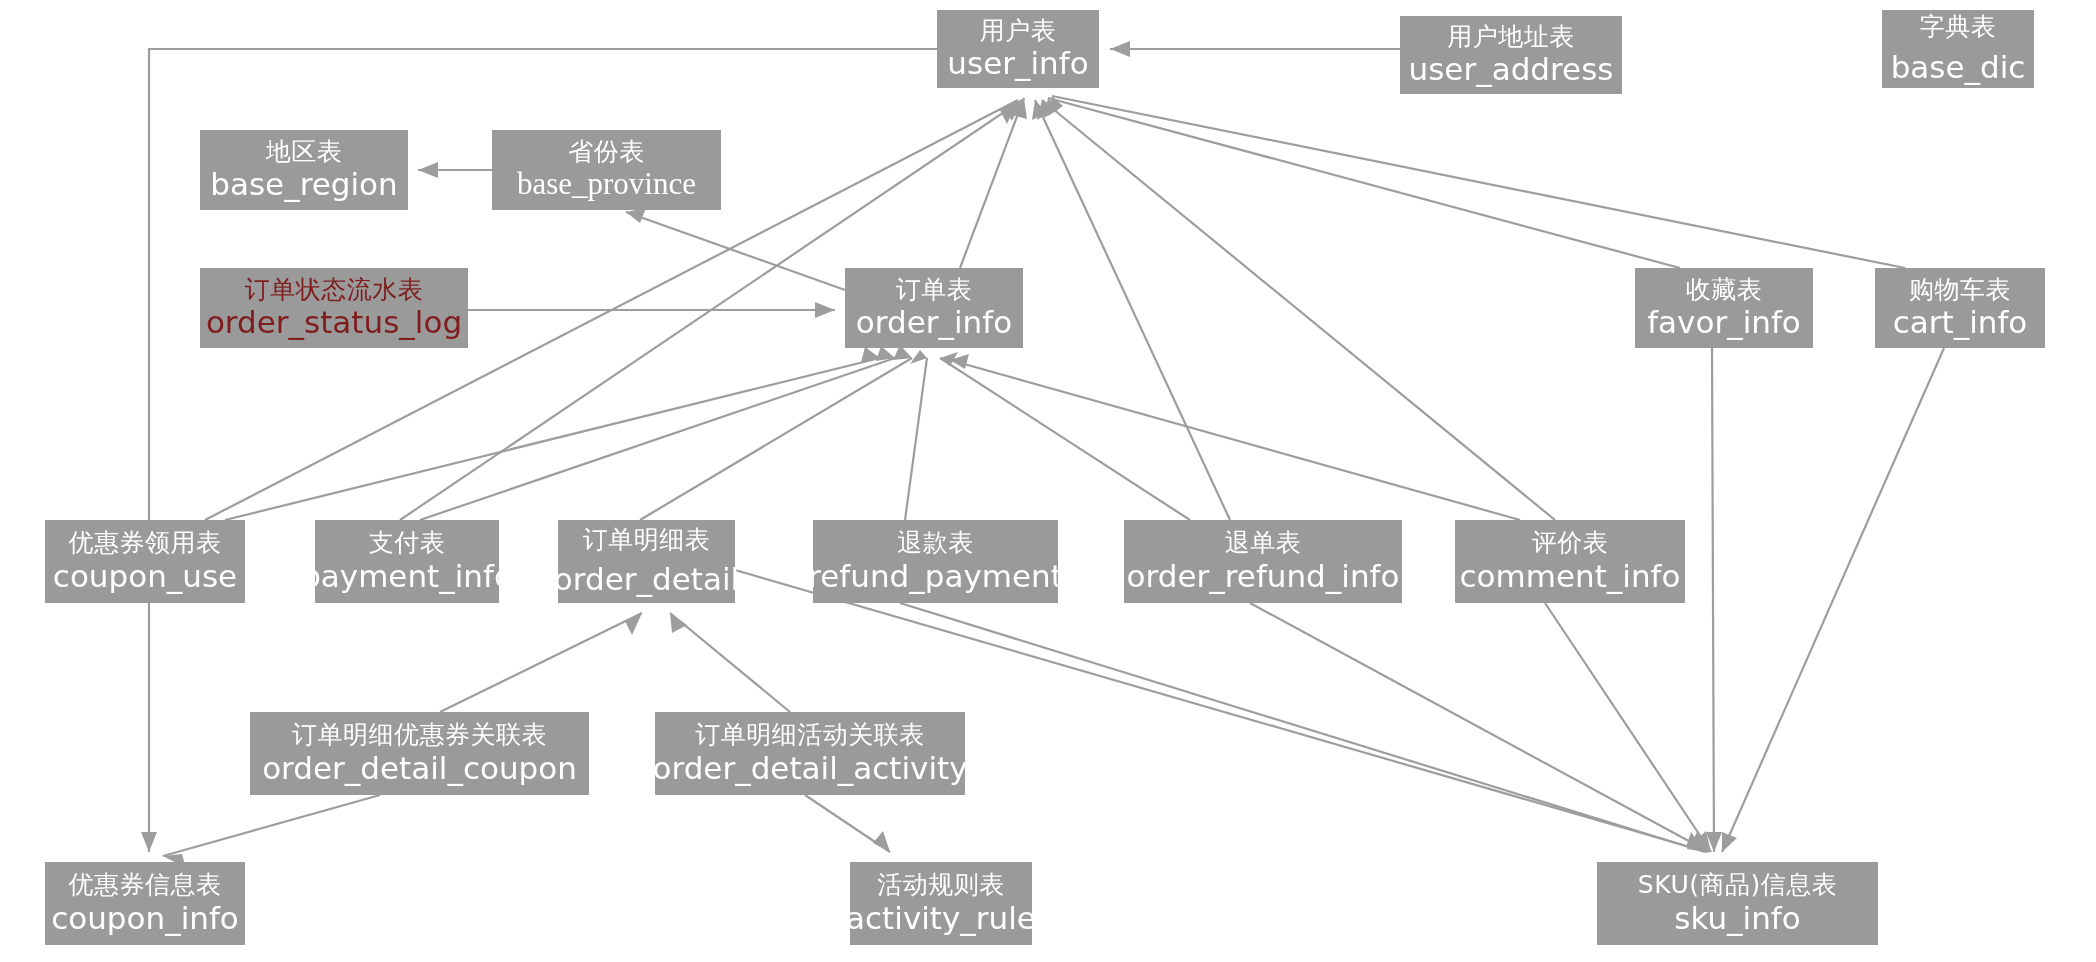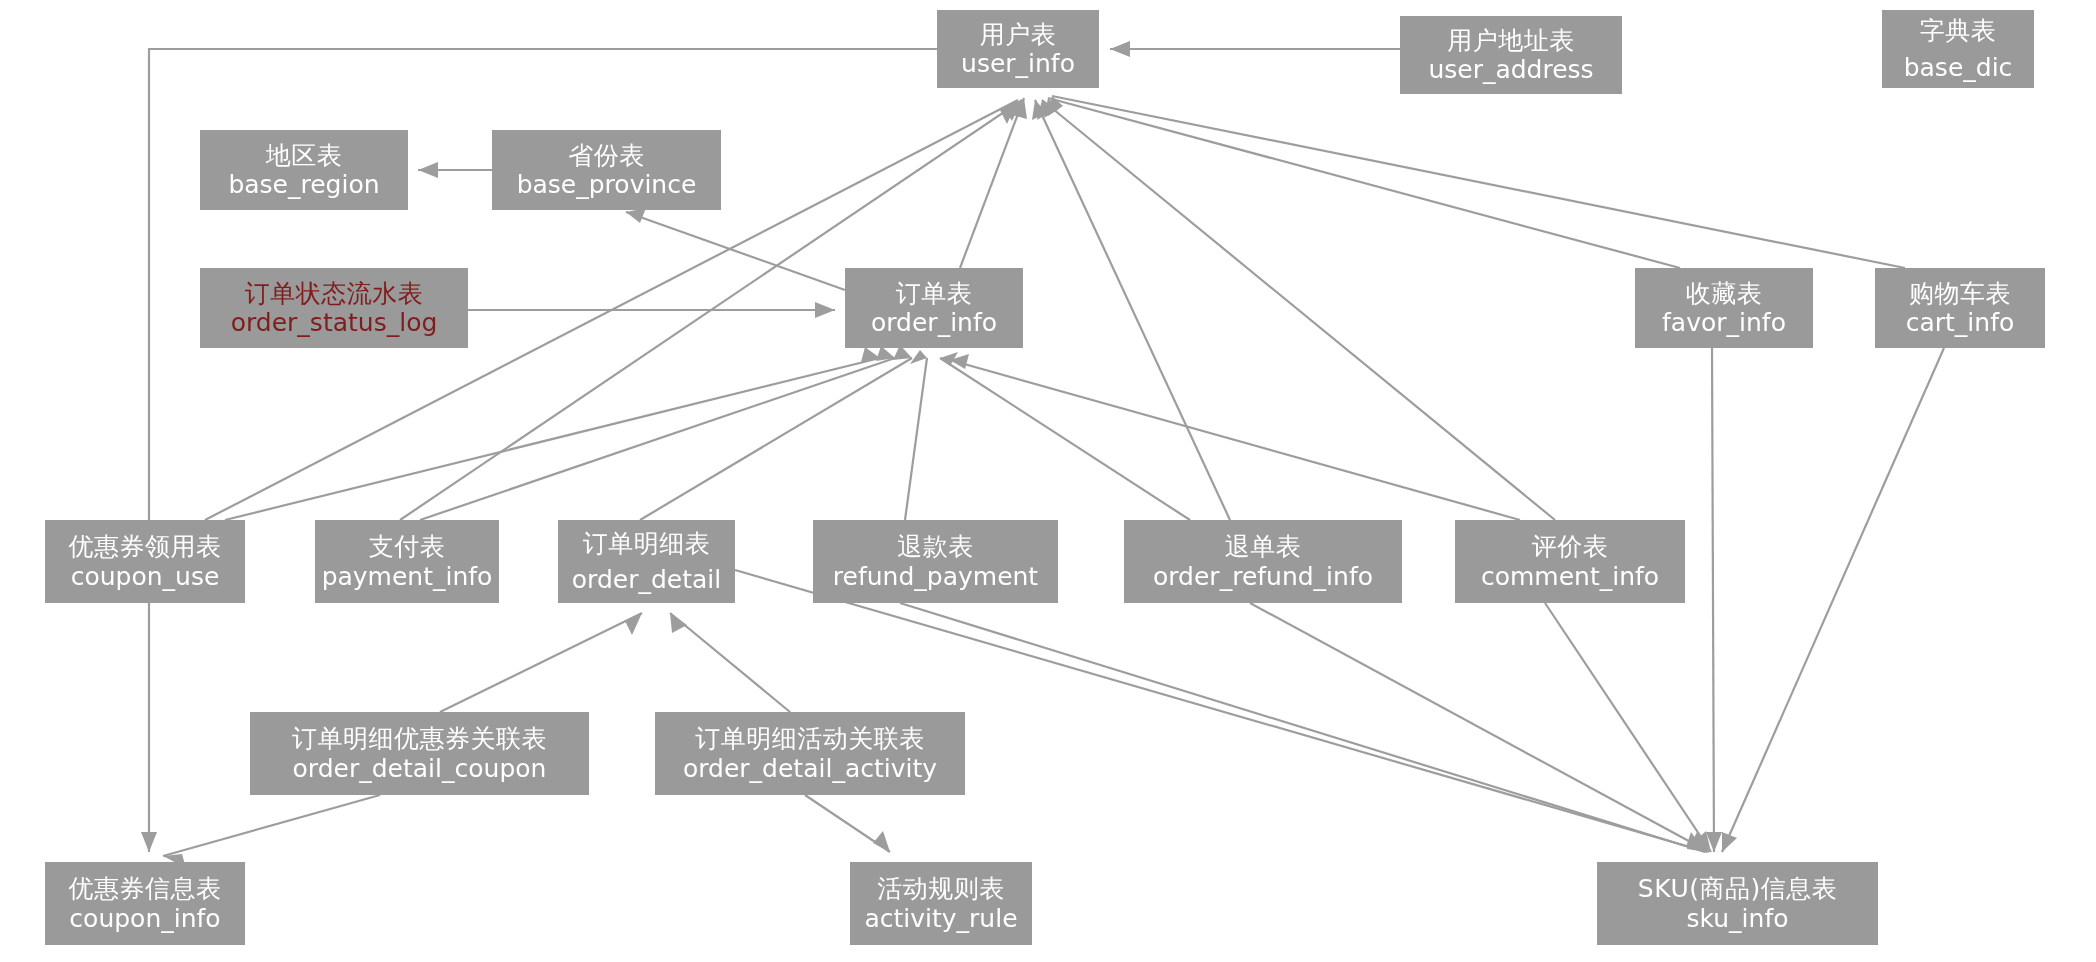--- a/index.html
+++ b/index.html
@@ -46,21 +46,21 @@
     line-height: 1.18;
     padding: 4px 10px;
     user-select: none;
   }
   .node-cn {
     font-size: 25px;
     letter-spacing: 0.5px;
     white-space: nowrap;
   }
   .node-en {
-    font-size: 25px;
+    font-size: 31px;
     letter-spacing: 0px;
     white-space: nowrap;
   }
 </style>
 </head>
 <body>
 
 <div id="diagram-root">
 
   <svg id="er-svg" viewBox="0 0 2096 962" xmlns="http://www.w3.org/2000/svg">
@@ -134,21 +134,21 @@
         <div class="node-en">user_address</div>
       </div>
       <div class="table-node" style="left: 1882px; top: 10px; width: 152px; height: 78px; background: rgb(154, 154, 154); color: rgb(255, 255, 255); gap: 8px;">
         <div class="node-cn">字典表</div>
         <div class="node-en">base_dic</div>
       </div>
       <div class="table-node" style="left: 200px; top: 130px; width: 208px; height: 80px; background: rgb(154, 154, 154); color: rgb(255, 255, 255);">
         <div class="node-cn">地区表</div>
         <div class="node-en">base_region</div>
       </div>
-      <div class="table-node" style="left: 492px; top: 130px; width: 229px; height: 80px; background: rgb(154, 154, 154); color: rgb(255, 255, 255);">
+      <div class="table-node" style="left: 492px; top: 130px; width: 229px; height: 80px; background: rgb(154, 154, 154); color: rgb(255, 255, 255); font-family: Liberation Serif, serif;">
         <div class="node-cn">省份表</div>
         <div class="node-en">base_province</div>
       </div>
       <div class="table-node" style="left: 200px; top: 268px; width: 268px; height: 80px; background: rgb(154, 154, 154); color: #7f1d1d;">
         <div class="node-cn">订单状态流水表</div>
         <div class="node-en">order_status_log</div>
       </div>
       <div class="table-node" style="left: 845px; top: 268px; width: 178px; height: 80px; background: rgb(154, 154, 154); color: rgb(255, 255, 255);">
         <div class="node-cn">订单表</div>
         <div class="node-en">order_info</div>

